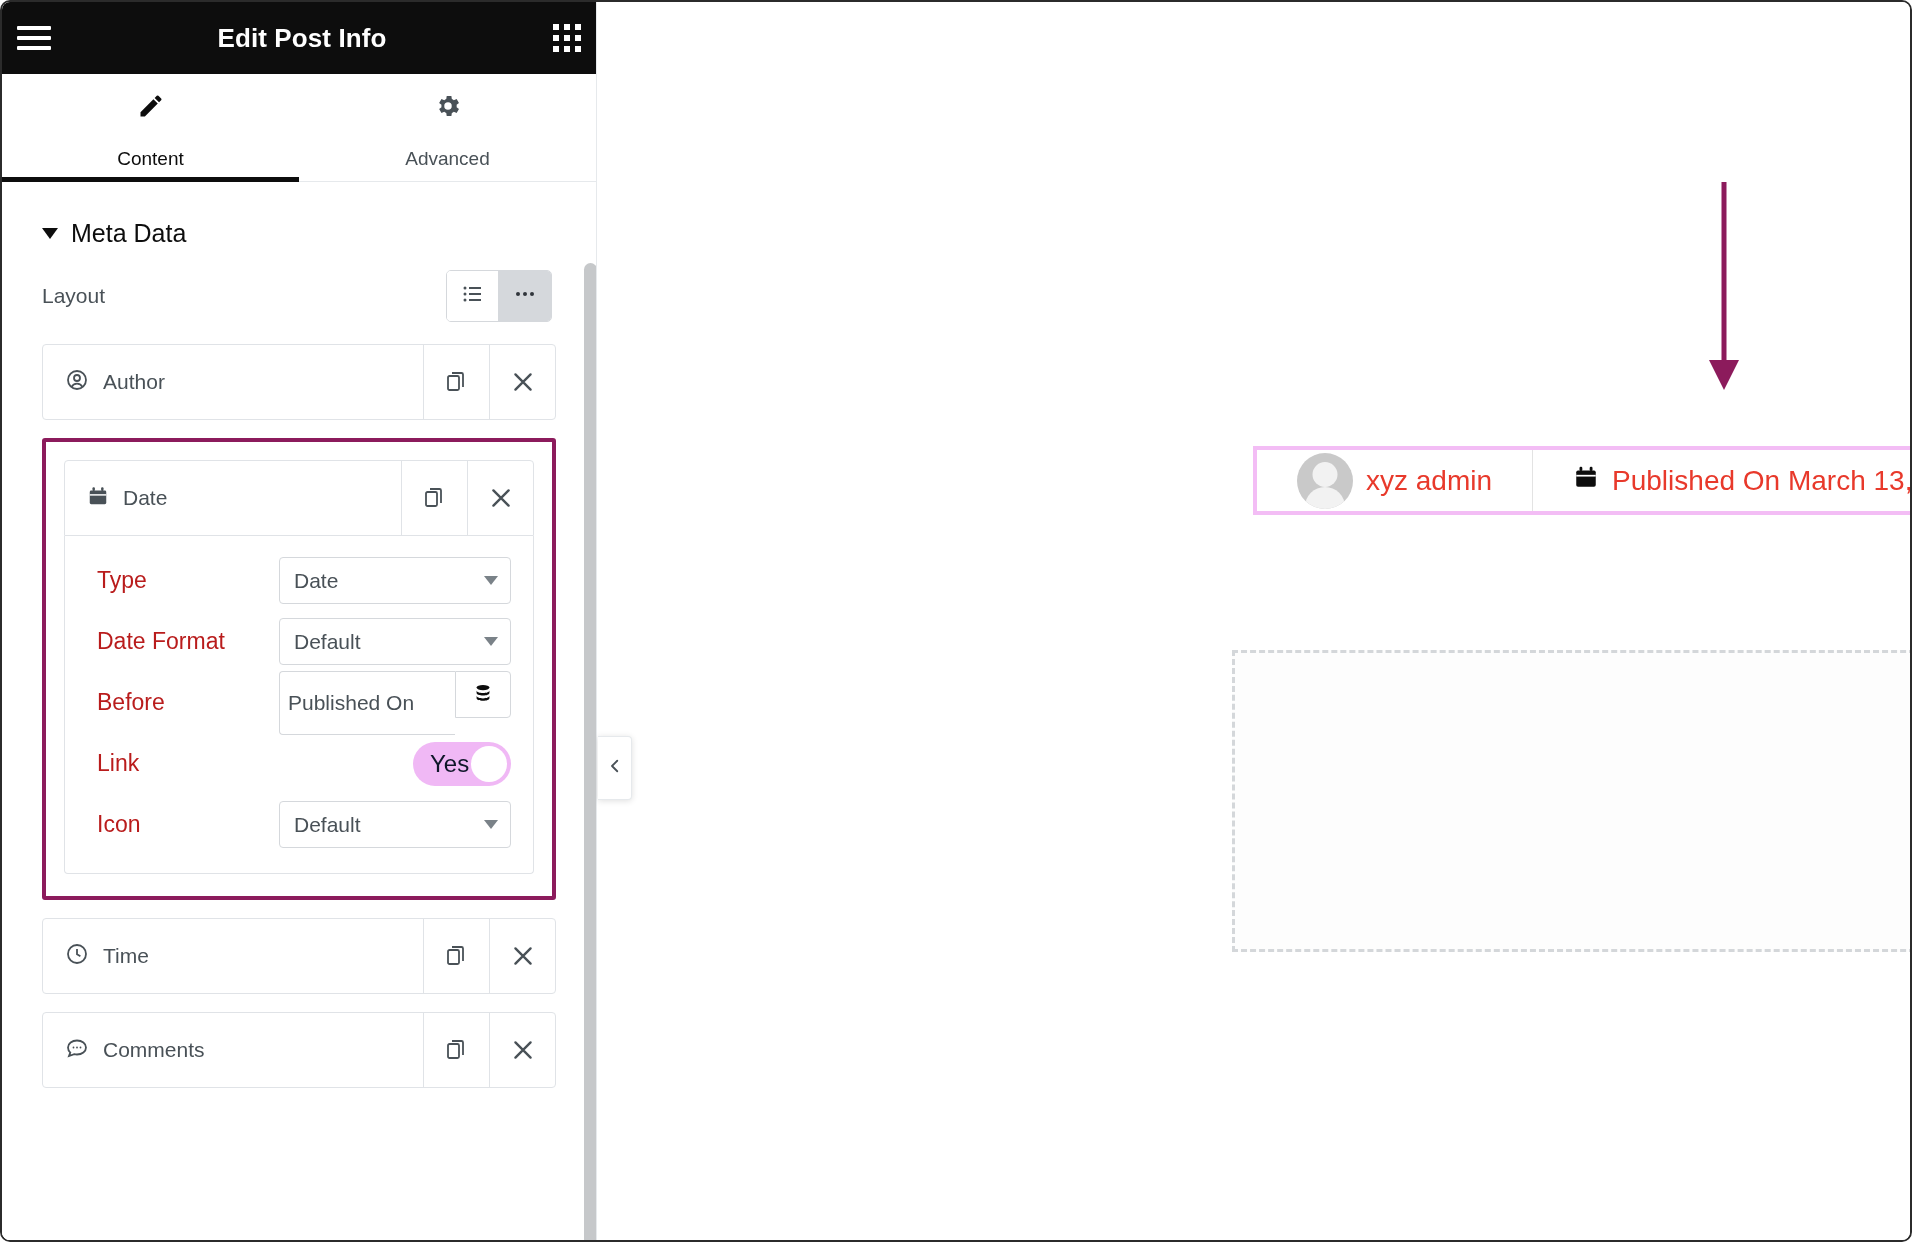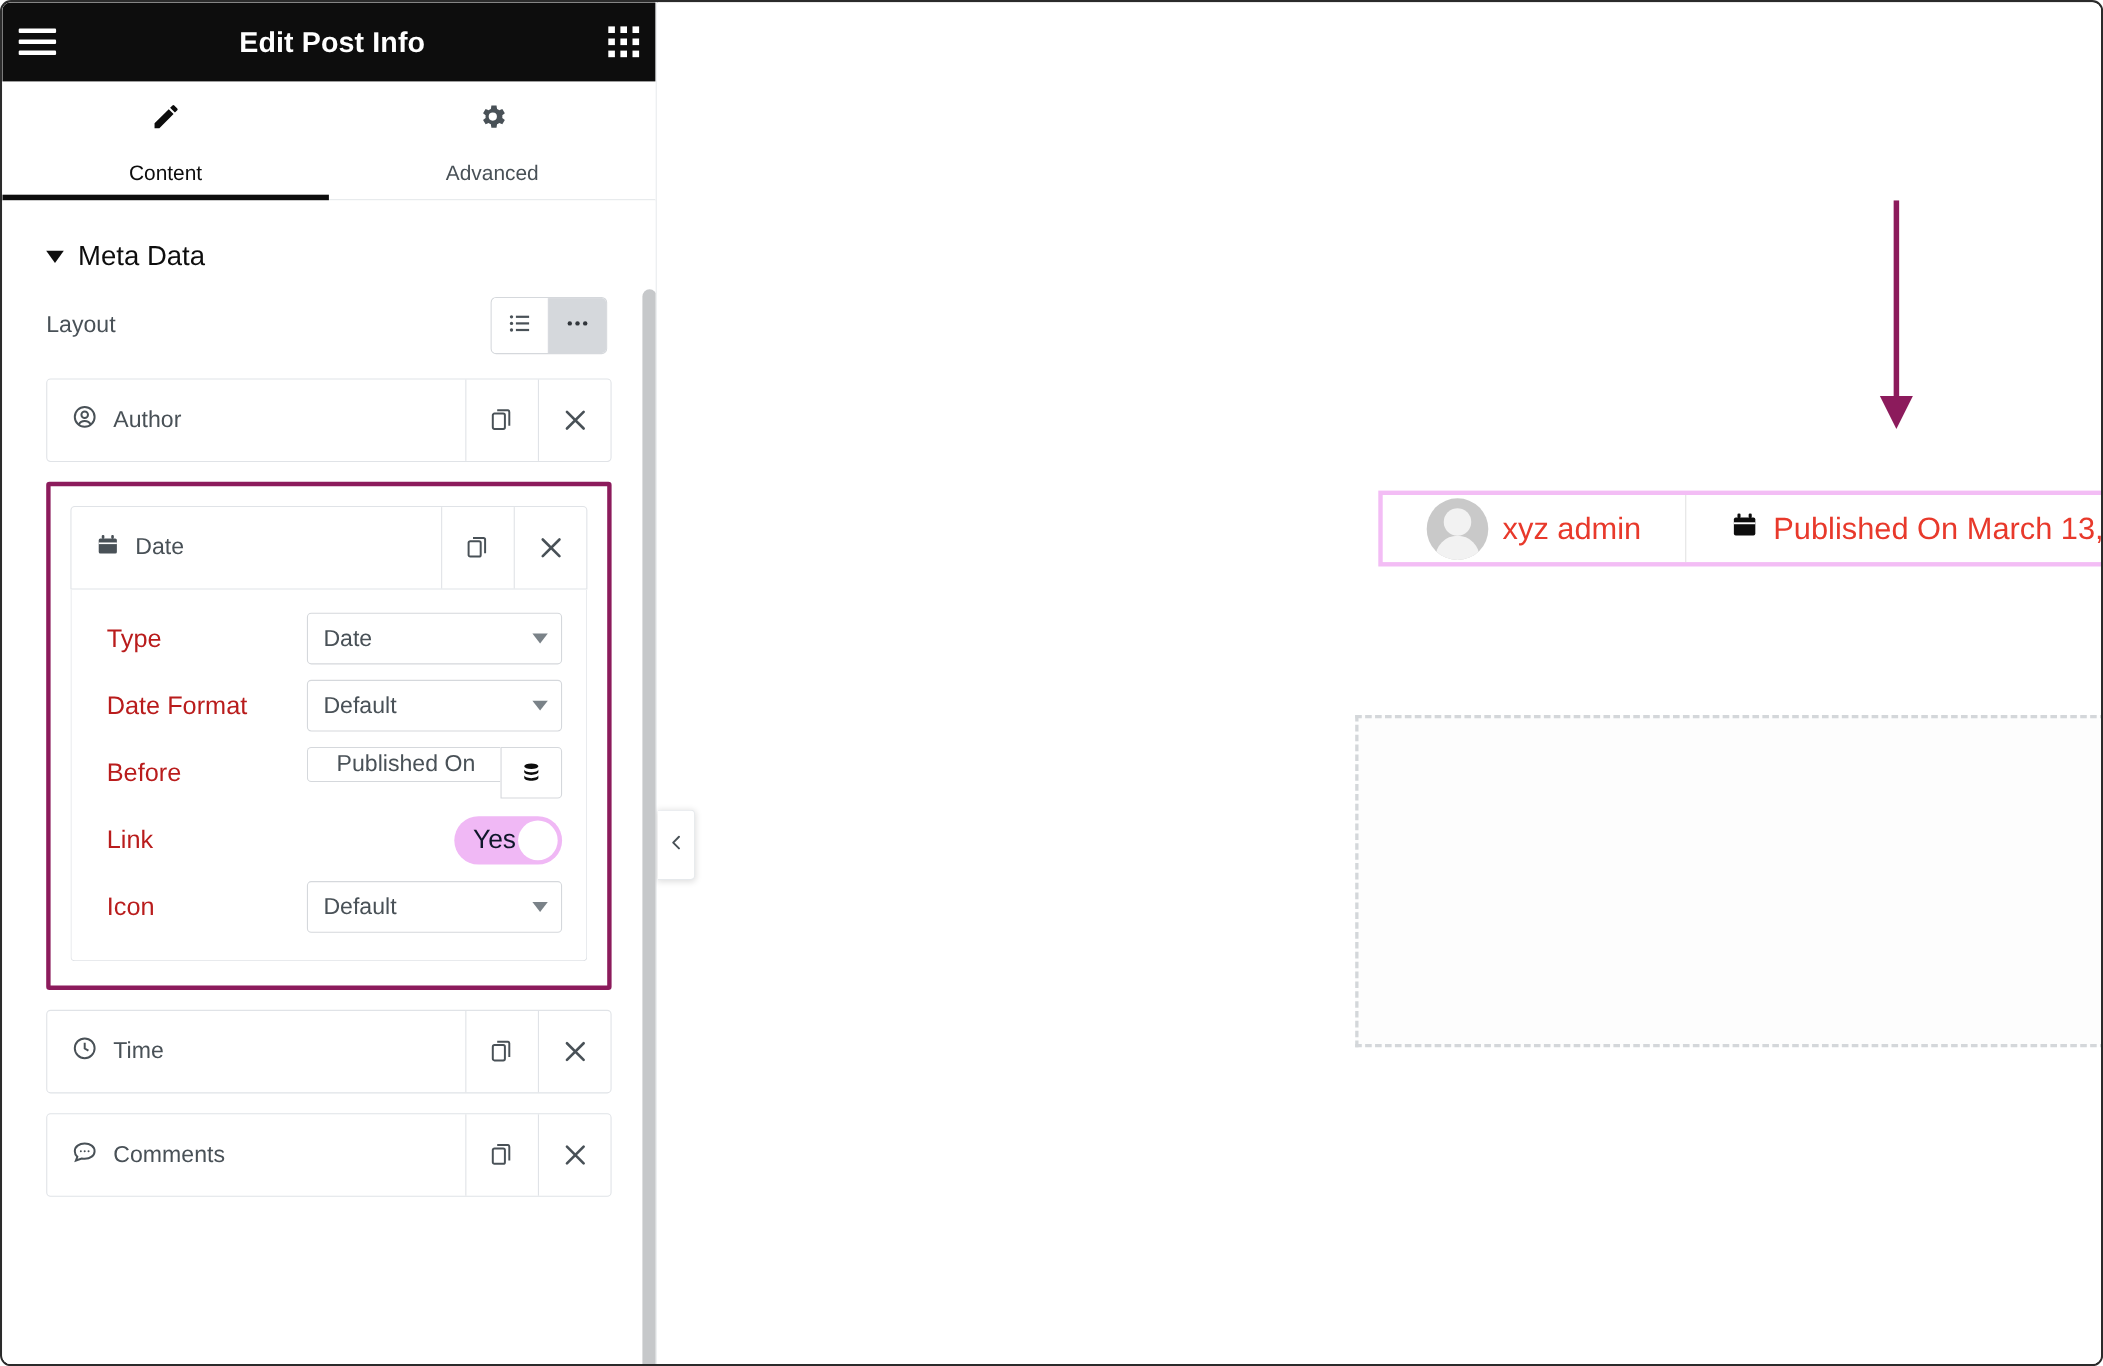--- a/index.html
+++ b/index.html
@@ -146,24 +146,24 @@
     padding: 0 12px 0 14px;
     font-size: 21px; color: #495157; background: #fff; cursor: pointer;
   }
   .chev {
     width: 0; height: 0;
     border-left: 7px solid transparent; border-right: 7px solid transparent;
     border-top: 9px solid #7a8288;
   }
   .text-with-dynamic { display: flex; align-items: stretch; }
   .text-input {
-    width: 176px; height: 32px;
+    width: 176px; height: 64px;
     border: 1px solid #d5d8dc; border-right: none;
     border-radius: 4px 0 0 4px;
-    display: flex; align-items: center; padding-left: 26px;
+    display: flex; align-items: center; padding-left: 8px;
     font-size: 21px; color: #495157; background: #fff; cursor: text;
   }
   .dyn-btn {
     width: 56px; height: 47px;
     border: 1px solid #d5d8dc; border-radius: 0 4px 4px 0;
     display: flex; align-items: center; justify-content: center;
     background: #fff; cursor: pointer;
   }
   .switch {
     width: 98px; height: 44px; border-radius: 22px;

